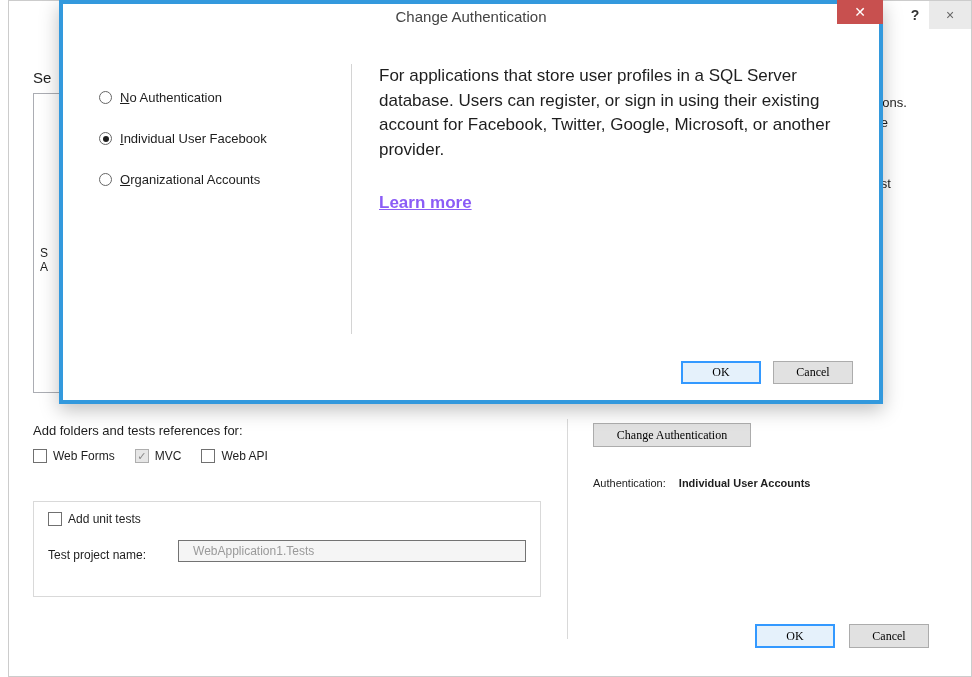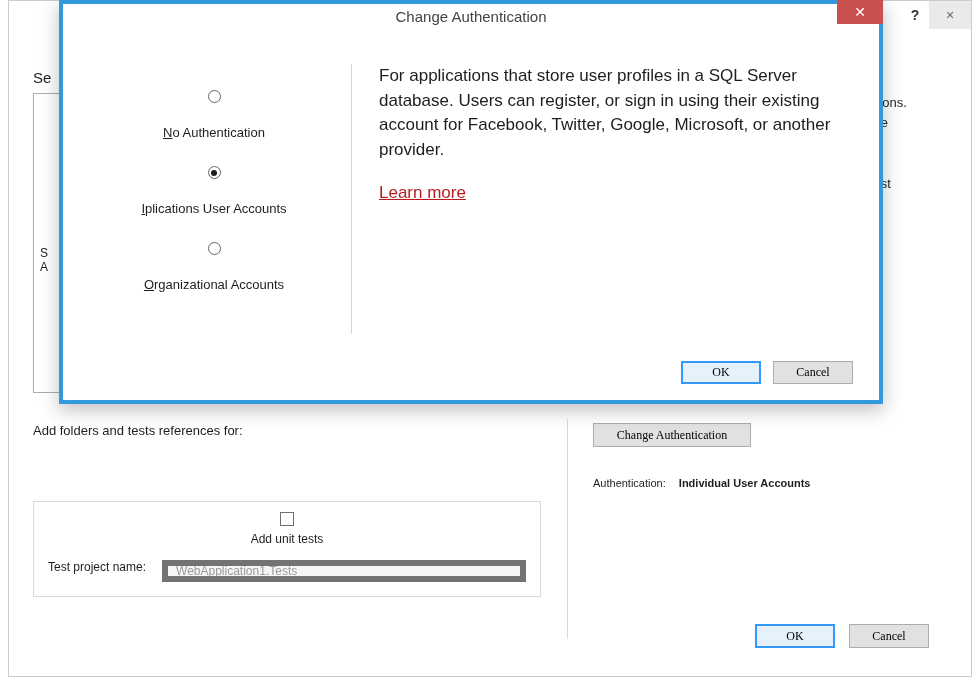--- a/index.html
+++ b/index.html
@@ -89,29 +89,29 @@
       background:#fff;
     }
     .chk.disabled { background:#e6e6e6; color:#888; border-color:#aeaeae; }
     .chk.checked::after { content:"✓"; }
 
     .test-group {
       position:absolute; top:452px; left:0;
       width: 508px; height: 96px;
       border:1px solid #d9d9d9; padding:10px 14px;
     }
-    .test-group .chk-wrap { margin-bottom: 14px; flex-direction: column; }
-    .test-row { display:flex; align-items:flex-start; gap:16px; }
+    .test-group .chk-wrap { margin-bottom: 14px; }
+    .test-row { display:flex; align-items:flex-end; gap:32px; }
     .test-input {
       flex: 1;
       height: 22px;
-      border:6px solid #737373;
+      border:1px solid #737373;
       background:#f5f5f5;
       color:#9a9a9a;
-      padding: 2px 8px;
+      padding: 2px 14px;
       font-size:12px;
     }
 
     .vdiv {
       position:absolute; top:370px; left:534px;
       width:1px; height:220px; background:#d9d9d9;
     }
 
     .change-auth-btn {
       position:absolute; top:374px; left:560px;
@@ -156,24 +156,23 @@
       background:#c8504f; color:#fff;
       display:flex; align-items:center; justify-content:center;
       font-size:14px;
     }
 
     .modal-left {
       position:absolute; top:86px; left:36px;
       width:230px;
     }
     .radio-row {
-      display:flex; align-items:center; gap:22px;
+      display:flex; align-items:center; gap:8px;
       margin-bottom: 26px;
       font-size:13px;
-      flex-direction:column;
     }
     .radio {
       width:13px; height:13px; border-radius:50%;
       border:1px solid #666; display:inline-flex;
       align-items:center; justify-content:center;
     }
     .radio.checked::after {
       content:""; width:6px; height:6px; border-radius:50%;
       background:#1e1e1e;
     }
@@ -182,23 +181,24 @@
     .modal-sep {
       position:absolute; top:60px; left:288px;
       width:1px; height:270px; background:#d4d4d4;
     }
 
     .modal-desc {
       position:absolute; top:60px; left:316px; right:26px;
       font-size:17px; line-height:1.45;
     }
     .learn-more {
-      display:inline-block; margin-top:18px;
-      color:#b91c1c; text-decoration:underline;
+      display:inline-block; margin-top:28px;
+      color:#8b5cf6; text-decoration:underline;
       cursor:pointer;
+      font-weight:bold;
     }
 
     .modal-ok {
       position:absolute; bottom:16px; right:118px;
       width:80px; height:23px;
       border:2px solid #3399ff; background:#e5f1fb;
     }
     .modal-cancel {
       position:absolute; bottom:16px; right:26px;
       width:80px; height:23px;
@@ -226,20 +226,34 @@
     <div class="bg-right-text">
       <div>plications.</div>
       <div>ing the</div>
       <div>VC</div>
       <div>en</div>
       <div>e latest</div>
     </div>
 
     <div class="folders-label">Add folders and tests references for:</div>
 
+    <div class="cb-row">
+      <div class="chk-wrap">
+        <span class="chk"></span>
+        <span>Web Forms</span>
+      </div>
+      <div class="chk-wrap">
+        <span class="chk disabled checked"></span>
+        <span>MVC</span>
+      </div>
+      <div class="chk-wrap">
+        <span class="chk"></span>
+        <span>Web API</span>
+      </div>
+    </div>
 
     <div class="test-group">
       <div class="chk-wrap">
         <span class="chk"></span>
         <span>Add unit tests</span>
       </div>
       <div class="test-row">
         <span>Test project name:</span>
         <input class="test-input" disabled="" value="WebApplication1.Tests" style="">
       </div>
@@ -265,21 +279,21 @@
     <span>✕</span>
   </div>
 
   <div class="modal-left">
     <div class="radio-row">
       <span class="radio"></span>
       <span class="radio-label"><span class="ul">N</span><span>o Authentication</span></span>
     </div>
     <div class="radio-row">
       <span class="radio checked"></span>
-      <span class="radio-label"><span class="ul">I</span><span>plications User Accounts</span></span>
+      <span class="radio-label"><span class="ul">I</span><span>ndividual User Facebook</span></span>
     </div>
     <div class="radio-row">
       <span class="radio"></span>
       <span class="radio-label"><span class="ul">O</span><span>rganizational Accounts</span></span>
     </div>
   </div>
 
   <div class="modal-sep"></div>
 
   <div class="modal-desc">

